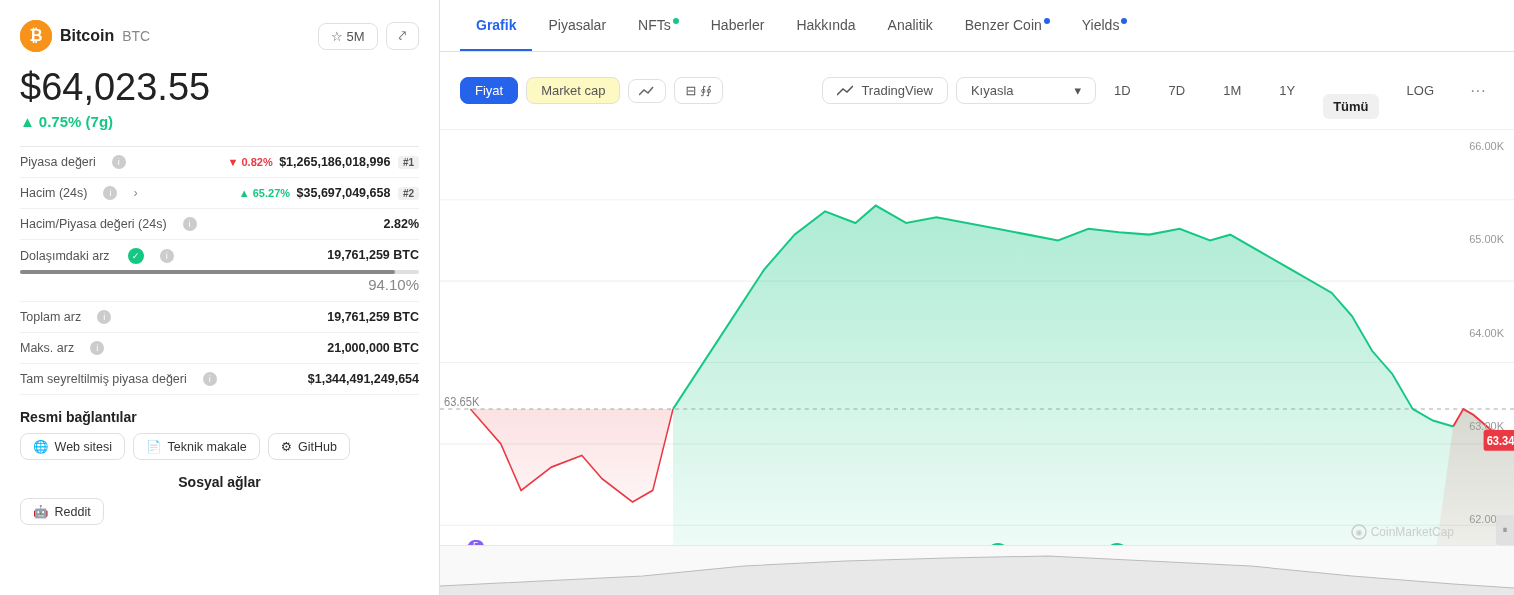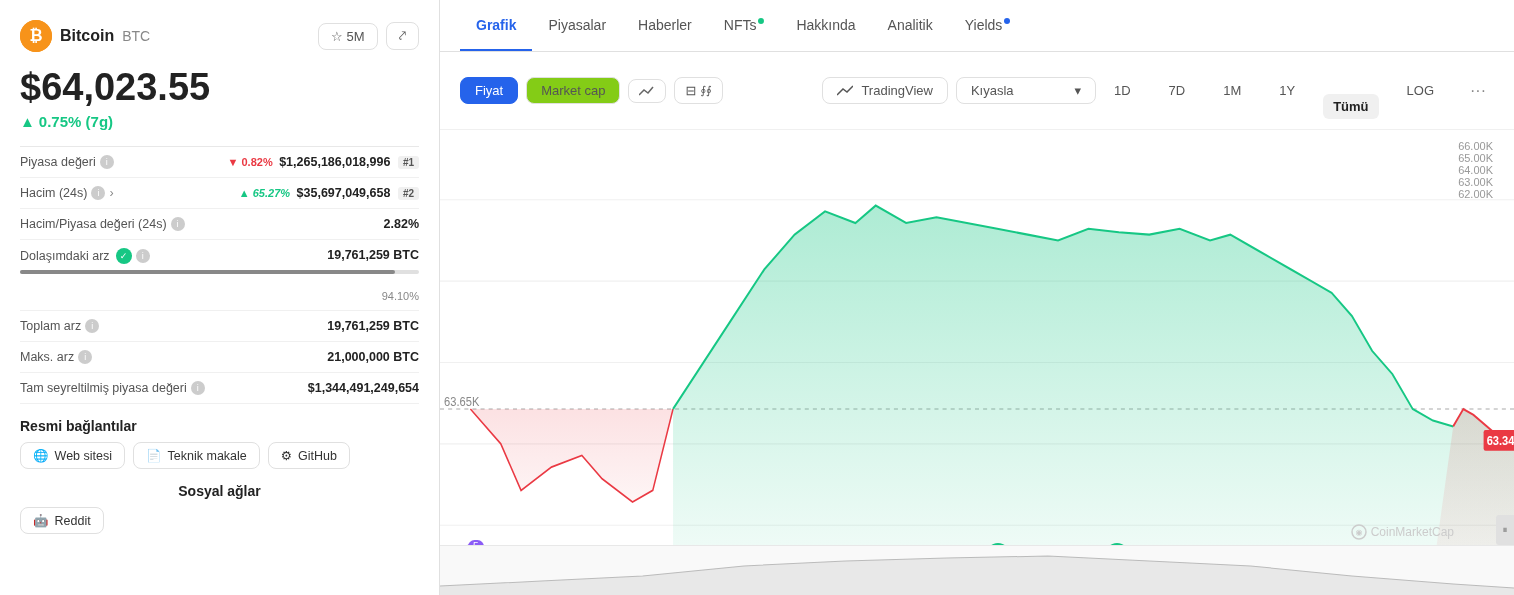--- a/index.html
+++ b/index.html
@@ -9,26 +9,26 @@
     
     
     .left-panel { width: 440px; min-width: 440px; padding: 20px 20px; border-right: 1px solid #e0e0e0; overflow-y: auto; }
     
     .coin-header { display: flex; align-items: center; justify-content: space-between; margin-bottom: 14px; }
     .coin-title { display: flex; align-items: center; gap: 8px; }
     .coin-logo { width: 32px; height: 32px; background: #f7931a; border-radius: 50%; display: flex; align-items: center; justify-content: center; }
     .coin-actions { display: flex; align-items: center; gap: 8px; }
     .action-btn { border: 1px solid #e0e0e0; background: #fff; border-radius: 8px; padding: 5px 12px; cursor: pointer; font-size: 13px; color: #555; display: flex; align-items: center; gap: 4px; }
     
-    .price-main { font-size: 38px; font-weight: 700; margin-bottom: 4px; }
+    .price-main { font-size: 38px; font-weight: 400; margin-bottom: 4px; }
     .price-change { display: inline-flex; align-items: center; gap: 4px; color: #16c784; font-size: 15px; font-weight: 600; margin-bottom: 16px; }
     
     .stats-table { width: 100%; border-top: 1px solid #e8e8e8; }
     .stat-row { display: flex; align-items: center; justify-content: space-between; padding: 8px 0; border-bottom: 1px solid #f0f0f0; }
-    .stat-label { display: flex; align-items: center; gap: 4px; color: #555; font-size: 12.5px; }
+    .stat-label { display: flex; align-items: center; gap: 16px; color: #555; font-size: 12.5px; }
     .stat-value { font-size: 12.5px; font-weight: 600; text-align: left; }
     .info-icon { width: 14px; height: 14px; background: #ccc; border-radius: 50%; display: inline-flex; align-items: center; justify-content: center; font-size: 9px; color: #fff; cursor: pointer; }
     .rank-badge { display: inline-block; background: #f0f0f0; color: #555; font-size: 10px; padding: 1px 5px; border-radius: 3px; margin-left: 4px; }
     
     .supply-bar { width: 100%; height: 4px; background: #e0e0e0; border-radius: 2px; margin-top: 2px; }
     .supply-fill { height: 100%; background: #888; border-radius: 2px; width: 94.1%; }
     
     .verified-icon { width: 16px; height: 16px; background: #16c784; border-radius: 50%; display: inline-flex; align-items: center; justify-content: center; color: #fff; font-size: 9px; margin-left: 2px; }
     
     .section-title { font-size: 14px; font-weight: 700; margin: 14px 0 8px 0; }
@@ -41,38 +41,38 @@
     
     .right-panel { flex: 1; display: flex; flex-direction: column; padding: 0; }
     
     .nav-tabs { display: flex; align-items: center; gap: 0; padding: 0 20px; border-bottom: 1px solid #e0e0e0; height: 52px; }
     .nav-tab { padding: 16px 16px; font-size: 14px; color: #555; cursor: pointer; border-bottom: 2px solid transparent; margin-bottom: -1px; }
     .nav-tab.active { color: #2563eb; border-bottom: 2px solid #2563eb; font-weight: 600; }
     .nav-tab .dot { width: 6px; height: 6px; background: #16c784; border-radius: 50%; display: inline-block; margin-left: 2px; vertical-align: super; }
     .nav-tab .dot-blue { width: 6px; height: 6px; background: #2563eb; border-radius: 50%; display: inline-block; margin-left: 2px; vertical-align: super; }
     
     .chart-controls { display: flex; align-items: center; padding: 10px 20px; gap: 8px; border-bottom: 1px solid #f0f0f0; }
-    .chart-btn { border: 1px solid #e0e0e0; background: #84cc16; border-radius: 8px; padding: 5px 14px; cursor: pointer; font-size: 13px; color: #555; }
+    .chart-btn { border: 1px solid #e0e0e0; background: #fef9c3; border-radius: 8px; padding: 5px 14px; cursor: pointer; font-size: 13px; color: #555; }
     .chart-btn.active { background: #2563eb; color: #fff; border-color: #2563eb; }
     .chart-icon-btn { border: 1px solid #e0e0e0; background: #fff; border-radius: 8px; padding: 5px 10px; cursor: pointer; color: #555; display: flex; align-items: center; gap: 4px; }
     
     .spacer { flex: 1; }
     
     .trading-view-btn { display: flex; align-items: center; gap: 8px; border: 1px solid #e0e0e0; background: #fff; border-radius: 8px; padding: 5px 14px; cursor: pointer; font-size: 13px; color: #555; }
     .compare-btn { display: flex; align-items: center; gap: 16px; border: 1px solid #e0e0e0; background: #fff; border-radius: 8px; padding: 5px 14px; cursor: pointer; font-size: 13px; color: #555; min-width: 140px; justify-content: space-between; }
     .time-btns { display: flex; align-items: center; gap: 18px; }
     .time-btn { border: none; background: #fff; border-radius: 6px; padding: 5px 10px; cursor: pointer; font-size: 13px; color: #555; }
     .time-btn.active { background: #f0f0f0; font-weight: 600; color: #222; margin-top: 32px; }
     .more-btn { border: none; background: #fff; border-radius: 6px; padding: 5px 8px; cursor: pointer; font-size: 16px; color: #888; }
     
     .chart-area { flex: 1; position: relative; overflow: hidden; background: #fff; }
     
     svg.main-chart { width: 100%; height: 100%; }
     
-    .y-axis-labels { position: absolute; right: 21px; top: 0; height: calc(100% - 60px); display: flex; flex-direction: column; font-size: 11px; color: #999; padding: 10px 0; }
+    .y-axis-labels { position: absolute; right: 10px; top: 0; height: calc(100% - 60px); display: flex; flex-direction: column; justify-content: space-between; font-size: 11px; color: #999; padding: 10px 0; }
     
     .x-axis-labels { position: absolute; bottom: 30px; left: 20px; right: 60px; display: flex; justify-content: space-between; font-size: 10.5px; color: #999; }
     
     .currency-label { position: absolute; right: 10px; bottom: 30px; font-size: 11px; color: #999; }
     
     .coinmarketcap-watermark { position: absolute; bottom: 55px; right: 60px; color: #ccc; font-size: 12px; display: flex; align-items: center; gap: 4px; }
     
     .mini-chart { height: 50px; background: #f9f9f9; border-top: 1px solid #e8e8e8; position: relative; overflow: hidden; }
     
     .panel-toggle { position: absolute; right: 0; bottom: 50px; width: 18px; height: 30px; background: #e0e0e0; display: flex; align-items: center; justify-content: center; cursor: pointer; border-radius: 3px 0 0 3px; font-size: 10px; color: #888; }
@@ -128,21 +128,21 @@
         </div>
       </div>
 
       <div class="stat-row">
         <div class="stat-label">
           <span>Hacim (24s)</span>
           <span class="info-icon">i</span>
           <span style="cursor:pointer;color:#888;">›</span>
         </div>
         <div class="stat-value">
-          <span style="color:#16c784;font-size:11px;margin-right:3px;font-style:italic;">▲ 65.27%</span>
+          <span style="color:#16c784;font-size:11px;margin-right:3px;">▲ 65.27%</span>
           <span>$35,697,049,658</span>
           <span class="rank-badge">#2</span>
         </div>
       </div>
 
       <div class="stat-row">
         <div class="stat-label">
           <span>Hacim/Piyasa değeri (24s)</span>
           <span class="info-icon">i</span>
         </div>
@@ -155,21 +155,21 @@
             <span>Dolaşımdaki arz</span>
             <span class="verified-icon">✓</span>
             <span class="info-icon">i</span>
           </div>
           <div class="stat-value">19,761,259 BTC</div>
         </div>
         <div style="width:100%;margin-top:4px;">
           <div class="supply-bar">
             <div class="supply-fill"></div>
           </div>
-          <div style="text-align:right;font-size:11px;color:#888;margin-top:16px;">94.10%</div>
+          <div style="text-align:right;font-size:15px;color:#888;margin-top:2px;">94.10%</div>
         </div>
       </div>
 
       <div class="stat-row">
         <div class="stat-label">
           <span>Toplam arz</span>
           <span class="info-icon">i</span>
         </div>
         <div class="stat-value">19,761,259 BTC</div>
       </div>
@@ -220,30 +220,33 @@
   <div class="right-panel">
 
     <div class="nav-tabs">
       <div class="nav-tab active">
         <span>Grafik</span>
       </div>
       <div class="nav-tab">
         <span>Piyasalar</span>
       </div>
       <div class="nav-tab">
+        <span>NFTs</span><span class="dot"></span>
+      </div>
+      <div class="nav-tab">
         <span>Haberler</span>
       </div>
       <div class="nav-tab">
-        <span>NFTs</span><span class="dot"></span>
-      </div>
-      <div class="nav-tab">
         <span>Hakkında</span>
       </div>
       <div class="nav-tab">
         <span>Analitik</span>
+      </div>
+      <div class="nav-tab">
+        <span>Benzer Coin</span><span class="dot-blue" style="width:6px;height:6px;background:#2563eb;border-radius:50%;display:inline-block;margin-left:2px;vertical-align:super;"></span>
       </div>
       <div class="nav-tab">
         <span>Yields</span><span style="width:6px;height:6px;background:#2563eb;border-radius:50%;display:inline-block;margin-left:2px;vertical-align:super;"></span>
       </div>
     </div>
 
     <div class="chart-controls">
       <button class="chart-btn active">Fiyat</button>
       <button class="chart-btn">Market cap</button>
       <button class="chart-icon-btn">

